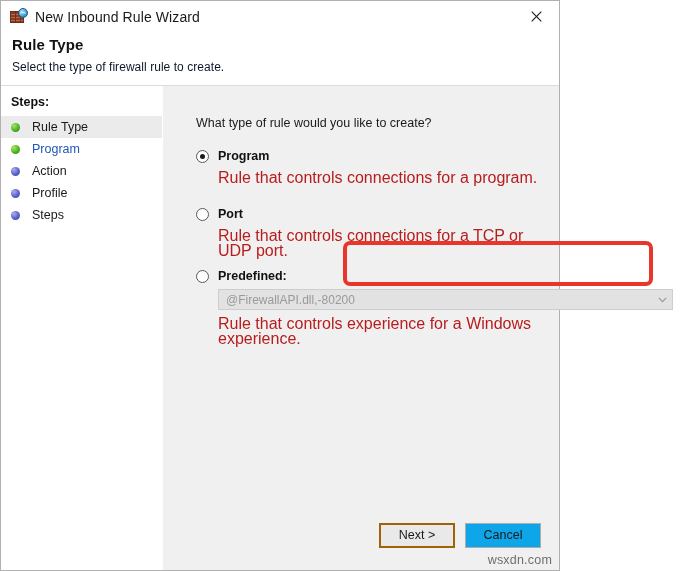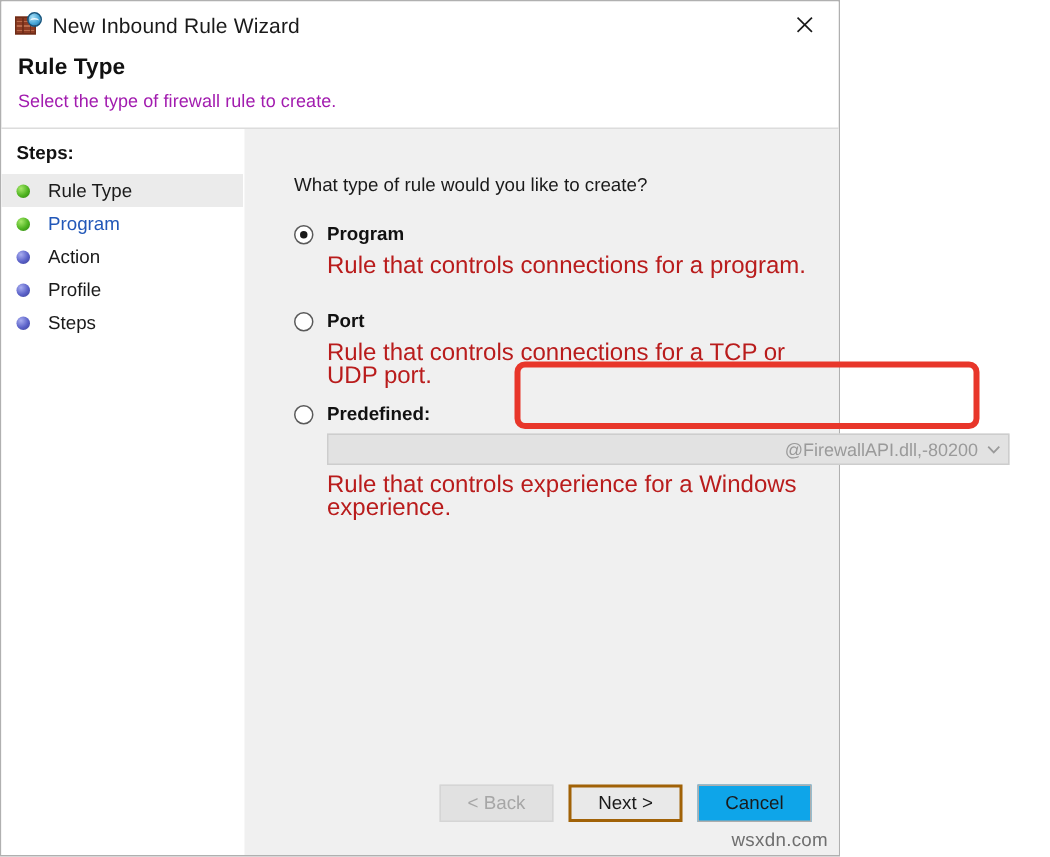--- a/index.html
+++ b/index.html
@@ -111,21 +111,21 @@
   }
   .header-title {
     font-size: 15px;
     font-weight: bold;
     color: #111111;
     margin: 0 0 7px 0;
     letter-spacing: .1px;
   }
   .header-sub {
     font-size: 12px;
-    color: #a21caf;
+    color: #0f172a;
     letter-spacing: .05px;
   }
 
   
   .body {
     flex: 1 1 auto;
     display: flex;
     min-height: 0;
     background: #ffffff;
   }
@@ -252,21 +252,21 @@
 
   .dropdown {
     margin: 5px 0 0 22px;
     width: 455px;
     height: 21px;
     background: #e2e2e2;
     border: 1px solid #cdcdcd;
     box-sizing: border-box;
     display: flex;
     align-items: center;
-    justify-content: flex-end;
+    justify-content: space-between;
     padding: 0 0 0 7px;
   }
   .dropdown-value {
     font-size: 12px;
     color: #9a9a9a;
     white-space: nowrap;
     overflow: hidden;
   }
   .dropdown-arrow {
     width: 20px;
@@ -417,21 +417,20 @@
           </div>
           <div class="option-desc">Rule that controls experience for a Windows experience.</div>
         </div>
 
 
       </div>
 
       <div class="highlight-box"></div>
 
       <div class="footer">
-        <div class="btn disabled">&lt; Back</div>
         <div class="btn default">Next &gt;</div>
         <div class="btn">Cancel</div>
       </div>
 
     </div>
   </div>
 
   <div class="watermark">wsxdn.com</div>
 
 </div>

